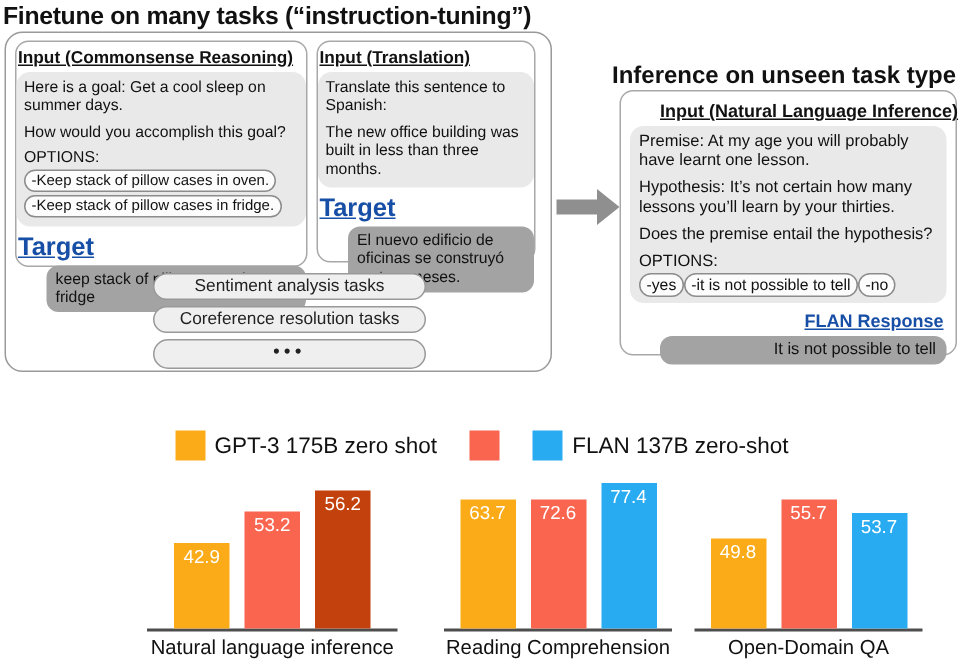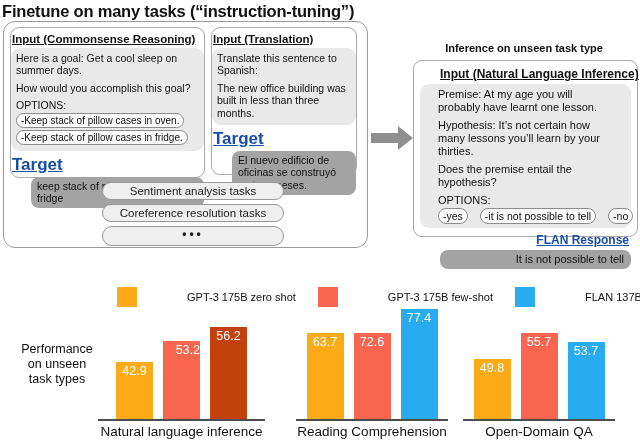--- a/index.html
+++ b/index.html
@@ -10,46 +10,46 @@
   
   .t1{left:2px;top:2px;font-size:16.5px;font-weight:bold;letter-spacing:-0.2px;white-space:nowrap;}
   .outer{left:3px;top:21px;width:363px;height:225px;border:1.5px solid #9a9a9a;border-radius:12px;background:#fff;}
   .card{background:#fff;border:1px solid #a8a8a8;border-radius:9px;padding:4px 0;box-sizing:border-box;}
   .card1{left:10px;top:27px;width:195px;height:151px;}
   .card2{left:211px;top:27px;width:146px;height:148px;}
   .card3{left:413px;top:60px;width:225px;height:177px;padding:5px 6px;}
   .chead{font-size:11.5px;font-weight:bold;text-decoration:underline;margin:1px 0 3px 1px;white-space:nowrap;}
   .chead3{font-size:12px;margin-left:20px;}
   .gbub{background:#e9e9e9;border-radius:9px;padding:4px 5px;font-size:10.5px;line-height:1.18;}
-  .gbub3{font-size:11px;padding:4px 18px;}
+  .gbub3{font-size:11px;padding:4px 6px;}
   .gbub p{margin:0 0 5px 0;}
   .gbub p:last-child{margin-bottom:2px;}
   .gbub p.optlab{margin-bottom:1px;}
   .opill{background:#fcfcfc;border:1px solid #8c8c8c;border-radius:9px;padding:0 4px;margin:0 0 2px 0;
          font-size:10px;line-height:13px;white-space:nowrap;width:fit-content;}
-  .orow{display:flex;gap:12px;margin-top:1px;}
+  .orow{display:flex;gap:0;margin-top:1px;}
   .orow .opill{font-size:10.5px;line-height:14px;margin:0;}
   .tlabel{font-size:17px;font-weight:bold;text-decoration:underline;color:var(--link-blue,#174EA6);margin:4px 1px 2px 1px;}
   .rlabel{text-align:right;margin:5px 2px 3px 0;font-size:12px;}
   .bbub{background:#a3a3a3;border-radius:8px;padding:3px 6px;font-size:10.5px;line-height:1.2;margin-left:20px;}
   .bbub3{font-size:11px;text-align:right;padding:3px 7px;}
   .pillcol{left:102px;top:182px;width:182px;display:flex;flex-direction:column;gap:4px;}
   .tpill{background:#efefef;border:1px solid #999;border-radius:10px;height:16px;line-height:16px;
          text-align:center;font-size:11.5px;color:#222;}
   .tpill.dots{font-weight:bold;letter-spacing:3px;font-size:12px;line-height:14px;height:18px;}
   .arrow-shaft{left:371px;top:133px;width:27px;height:10px;background:var(--arrow-gray,#8F8F8F);}
   .arrow-head{left:398px;top:126px;width:0;height:0;border-top:12px solid transparent;
               border-bottom:12px solid transparent;border-left:15px solid var(--arrow-gray,#8F8F8F);}
-  .t2{left:408px;top:42px;width:232px;text-align:center;font-size:11px;font-weight:bold;white-space:nowrap;}
+  .t2{left:408px;top:42px;width:232px;font-size:16px;font-weight:bold;white-space:nowrap;}
 
   
   .legend{left:117px;top:287px;display:flex;gap:22px;align-items:center;}
   .litem{display:flex;align-items:center;gap:6px;}
   .swatch{width:20px;height:20px;}
-  .llab{font-size:11px;color:#111;white-space:nowrap;margin-left:44px;}
+  .llab{font-size:15px;color:#111;white-space:nowrap;}
   .ylab{left:7px;top:342px;width:100px;text-align:center;font-size:12.5px;line-height:1.2;color:#111;}
   .group{top:322px;height:97px;}
   .g1{left:98px;width:167px;}
   .g2{left:296px;width:152px;}
   .g3{left:463px;width:152px;}
   .bars{display:flex;align-items:flex-end;justify-content:center;gap:10px;height:97px;
         border-bottom:2.5px solid #4d4d4d;box-sizing:content-box;}
   .bar{width:37px;display:flex;justify-content:center;align-items:flex-start;}
   .bval{color:#fff;font-size:12.5px;margin-top:2px;}
   .cat{text-align:center;font-size:13.5px;margin-top:3px;color:#111;white-space:nowrap;}
@@ -113,58 +113,52 @@
     <div class="bbub bbub3">It is not possible to tell</div>
   </div>
 
   <div class="abs legend">
     <div class="litem">
       <div class="swatch" style="background: rgb(251, 171, 24);"></div>
       <div class="llab">GPT-3 175B zero shot</div>
     </div>
     <div class="litem">
       <div class="swatch" style="background: rgb(249, 101, 79);"></div>
-      <div class="llab">GPT-3 175B few-shot</div>
     </div>
     <div class="litem">
       <div class="swatch" style="background: rgb(41, 171, 242);"></div>
       <div class="llab">FLAN 137B zero-shot</div>
     </div>
   </div>
 
-  <div class="abs ylab">
-    <div>Performance</div>
-    <div>on unseen</div>
-    <div>task types</div>
-  </div>
 
   <div class="abs group g1">
     <div class="bars">
       <div class="bar" style="height: 57px; background: rgb(251, 171, 24);">
           <span class="bval">42.9</span>
         </div>
-      <div class="bar" style="height: 78px; background: rgb(249, 101, 79); justify-content: flex-end;">
+      <div class="bar" style="height: 78px; background: rgb(249, 101, 79);">
           <span class="bval">53.2</span>
         </div>
       <div class="bar" style="height: 92px; background: #c2410c; text-align: right;">
           <span class="bval">56.2</span>
         </div>
     </div>
     <div class="cat">Natural language inference</div>
   </div>
 
   <div class="abs group g2">
     <div class="bars">
       <div class="bar" style="height: 86px; background: rgb(251, 171, 24);">
           <span class="bval">63.7</span>
         </div>
       <div class="bar" style="height: 86px; background: rgb(249, 101, 79);">
           <span class="bval">72.6</span>
         </div>
-      <div class="bar" style="height: 110px; background: rgb(41, 171, 242);">
+      <div class="bar" style="height: 97px; background: rgb(41, 171, 242);">
           <span class="bval">77.4</span>
         </div>
     </div>
     <div class="cat">Reading Comprehension</div>
   </div>
 
   <div class="abs group g3">
     <div class="bars">
       <div class="bar" style="height: 60px; background: rgb(251, 171, 24);">
           <span class="bval">49.8</span>

